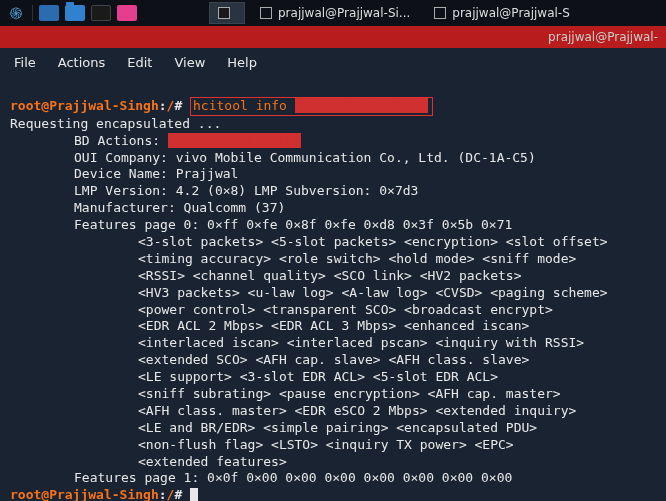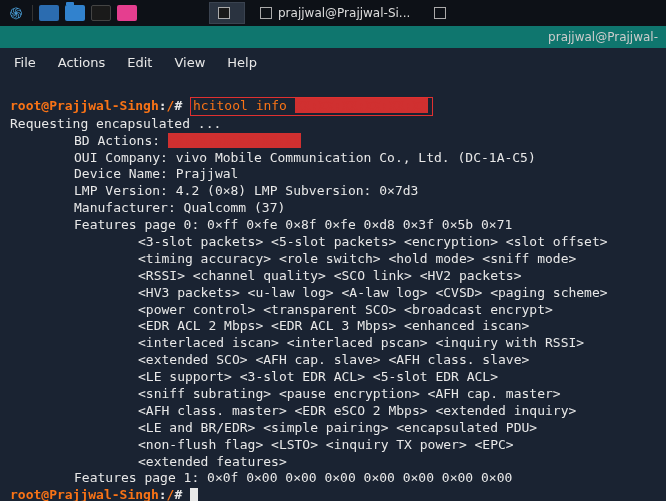--- a/index.html
+++ b/index.html
@@ -43,21 +43,21 @@
     cursor: pointer;
     max-width: 170px;
     white-space: nowrap;
     overflow: hidden;
   }
   .win-btn.active { background: #2a3340; border: 1px solid #3a4350; }
   .win-btn .sq { width: 12px; height: 12px; border: 1px solid #aaa; display:inline-block; }
   .win-btn .sq.t { background: #1a1a1a; }
   .titlebar {
     height: 22px;
-    background: #0f766e;
+    background: #b91c1c;
     display: flex; justify-content: flex-end; align-items: center;
     padding: 0 8px;
     font-family: "DejaVu Sans", sans-serif;
     font-size: 12px;
     color: #ccc;
   }
   .menubar {
     height: 28px;
     display: flex; align-items: center;
     gap: 22px;
@@ -118,20 +118,21 @@
   <div class="win-btn active">
     <span class="sq t"></span>
     <span></span>
   </div>
   <div class="win-btn">
     <span class="sq"></span>
     <span>prajjwal@Prajjwal-Si...</span>
   </div>
   <div class="win-btn">
     <span class="sq"></span>
+    <span>prajjwal@Prajjwal-S</span>
   </div>
 </div>
 
 <div class="titlebar">
   <span>prajjwal@Prajjwal-</span>
 </div>
 
 <div class="menubar">
   <span>File</span>
   <span>Actions</span>

